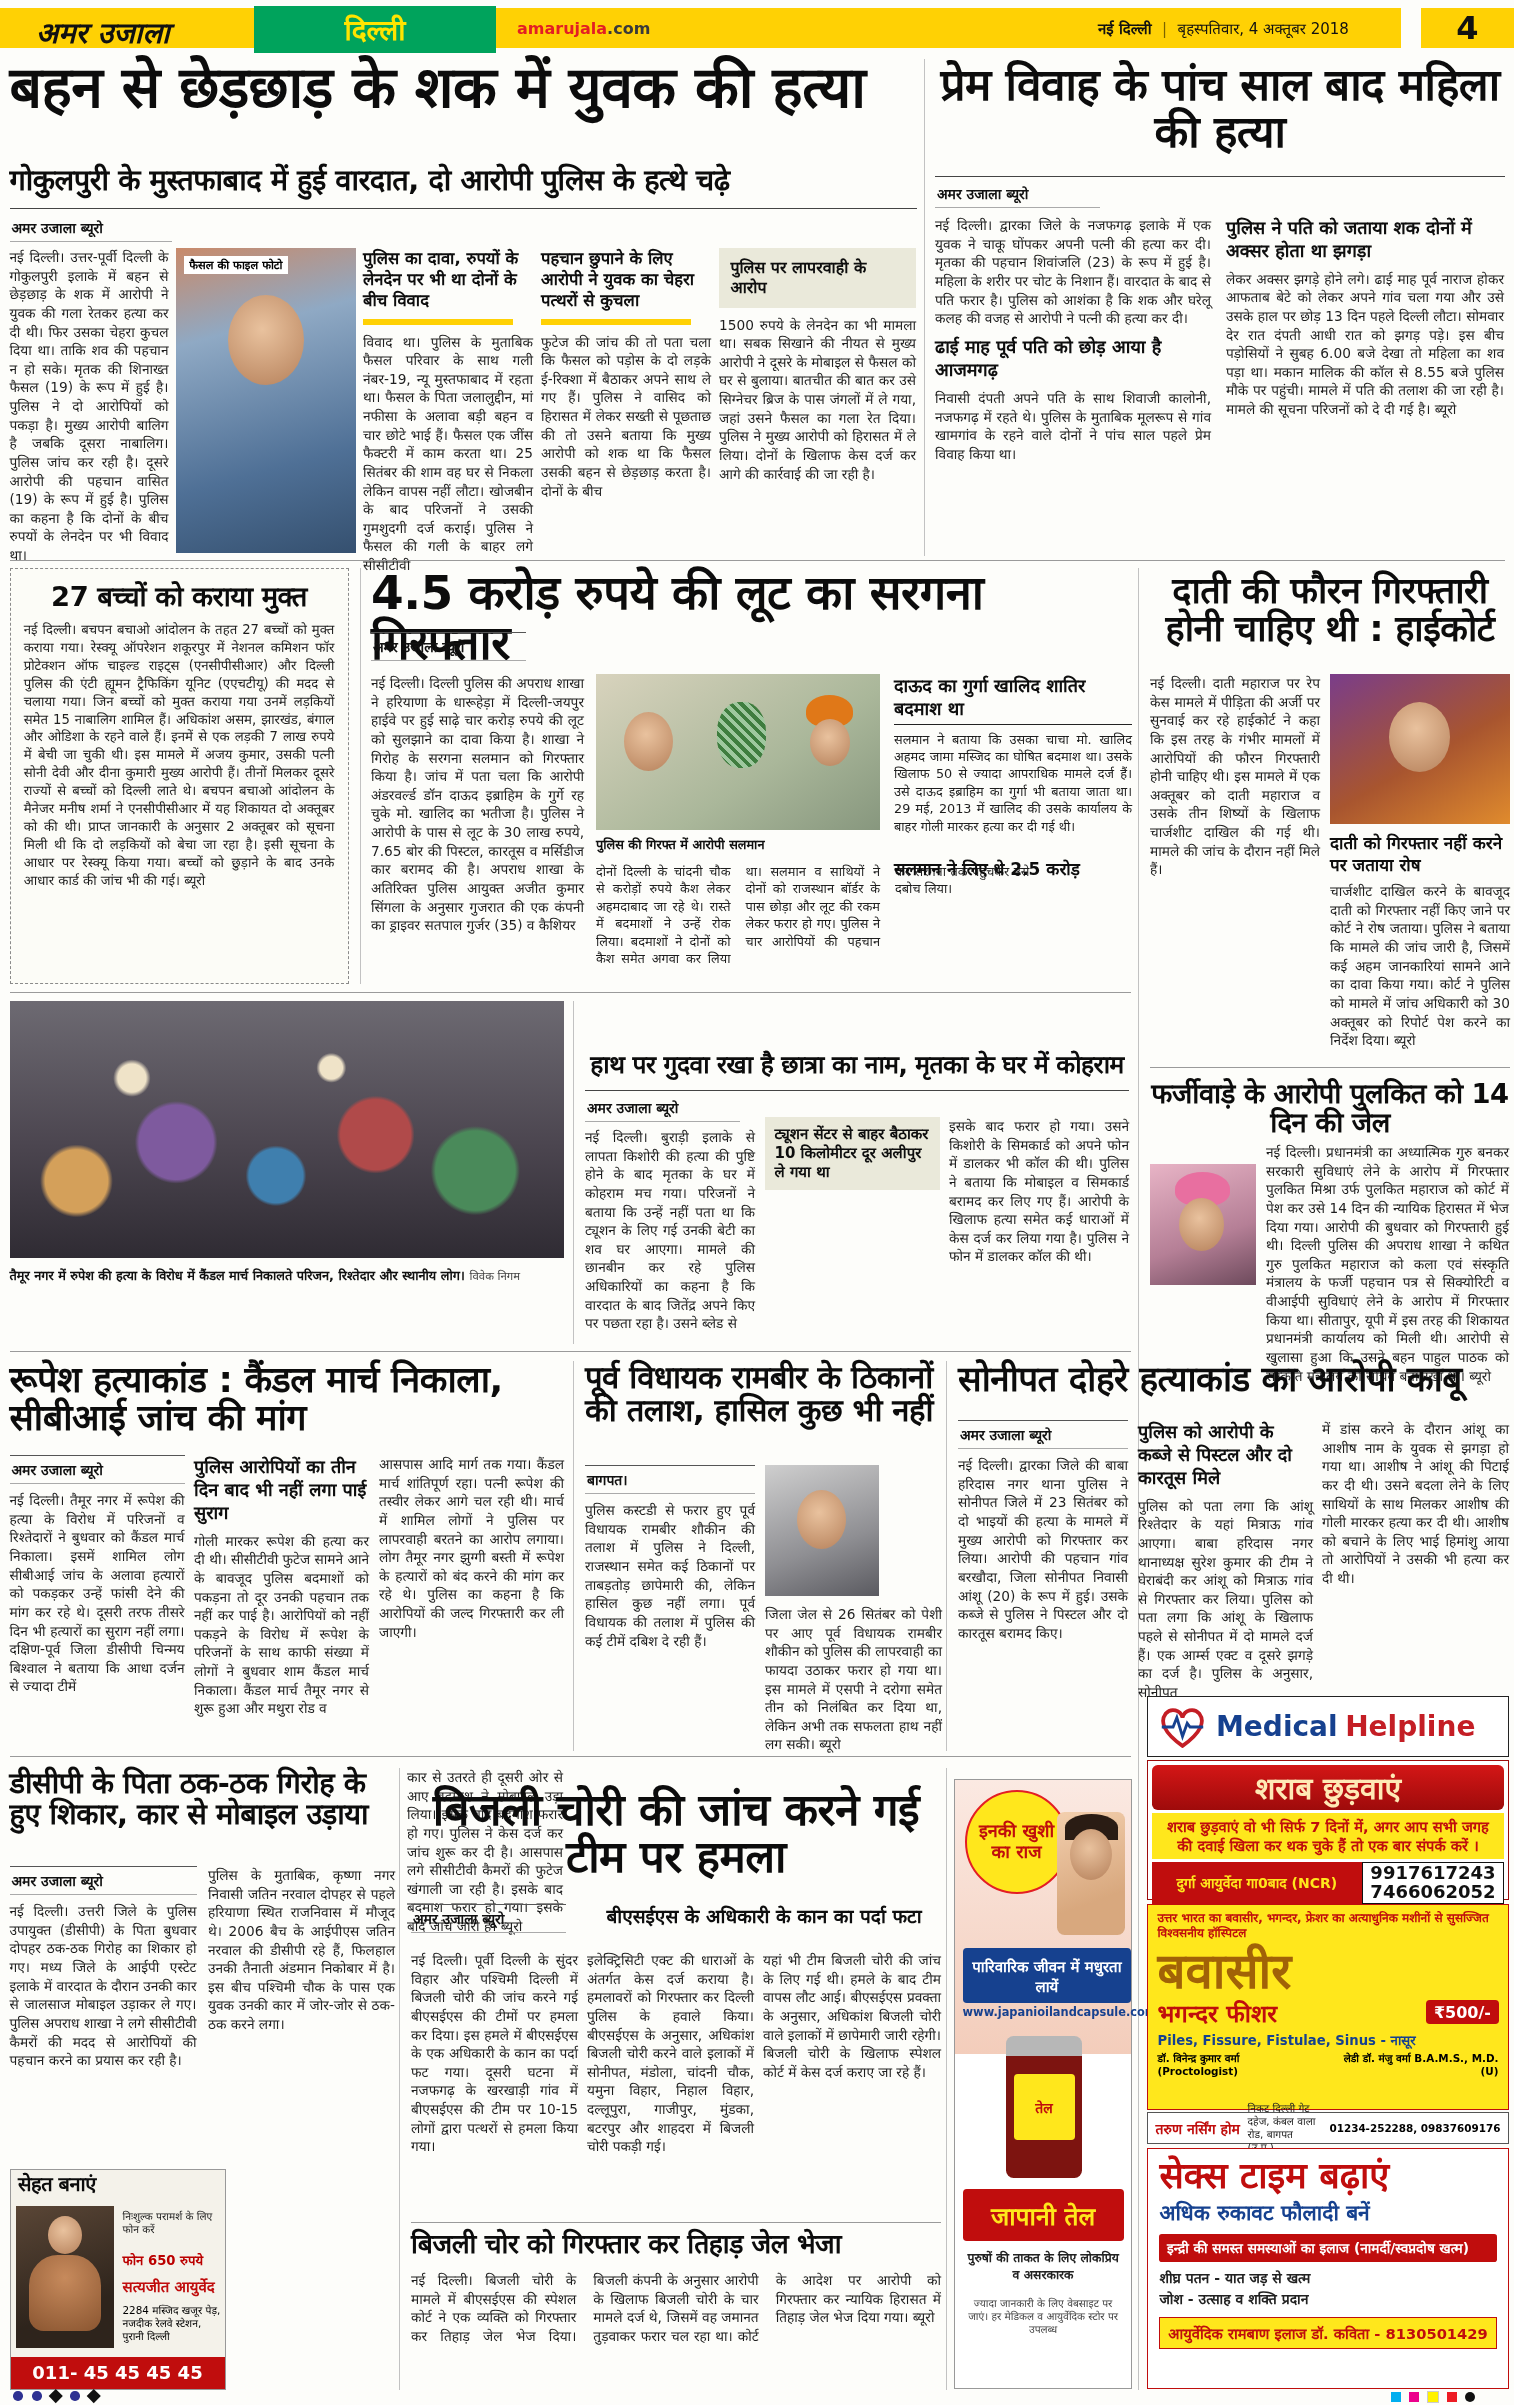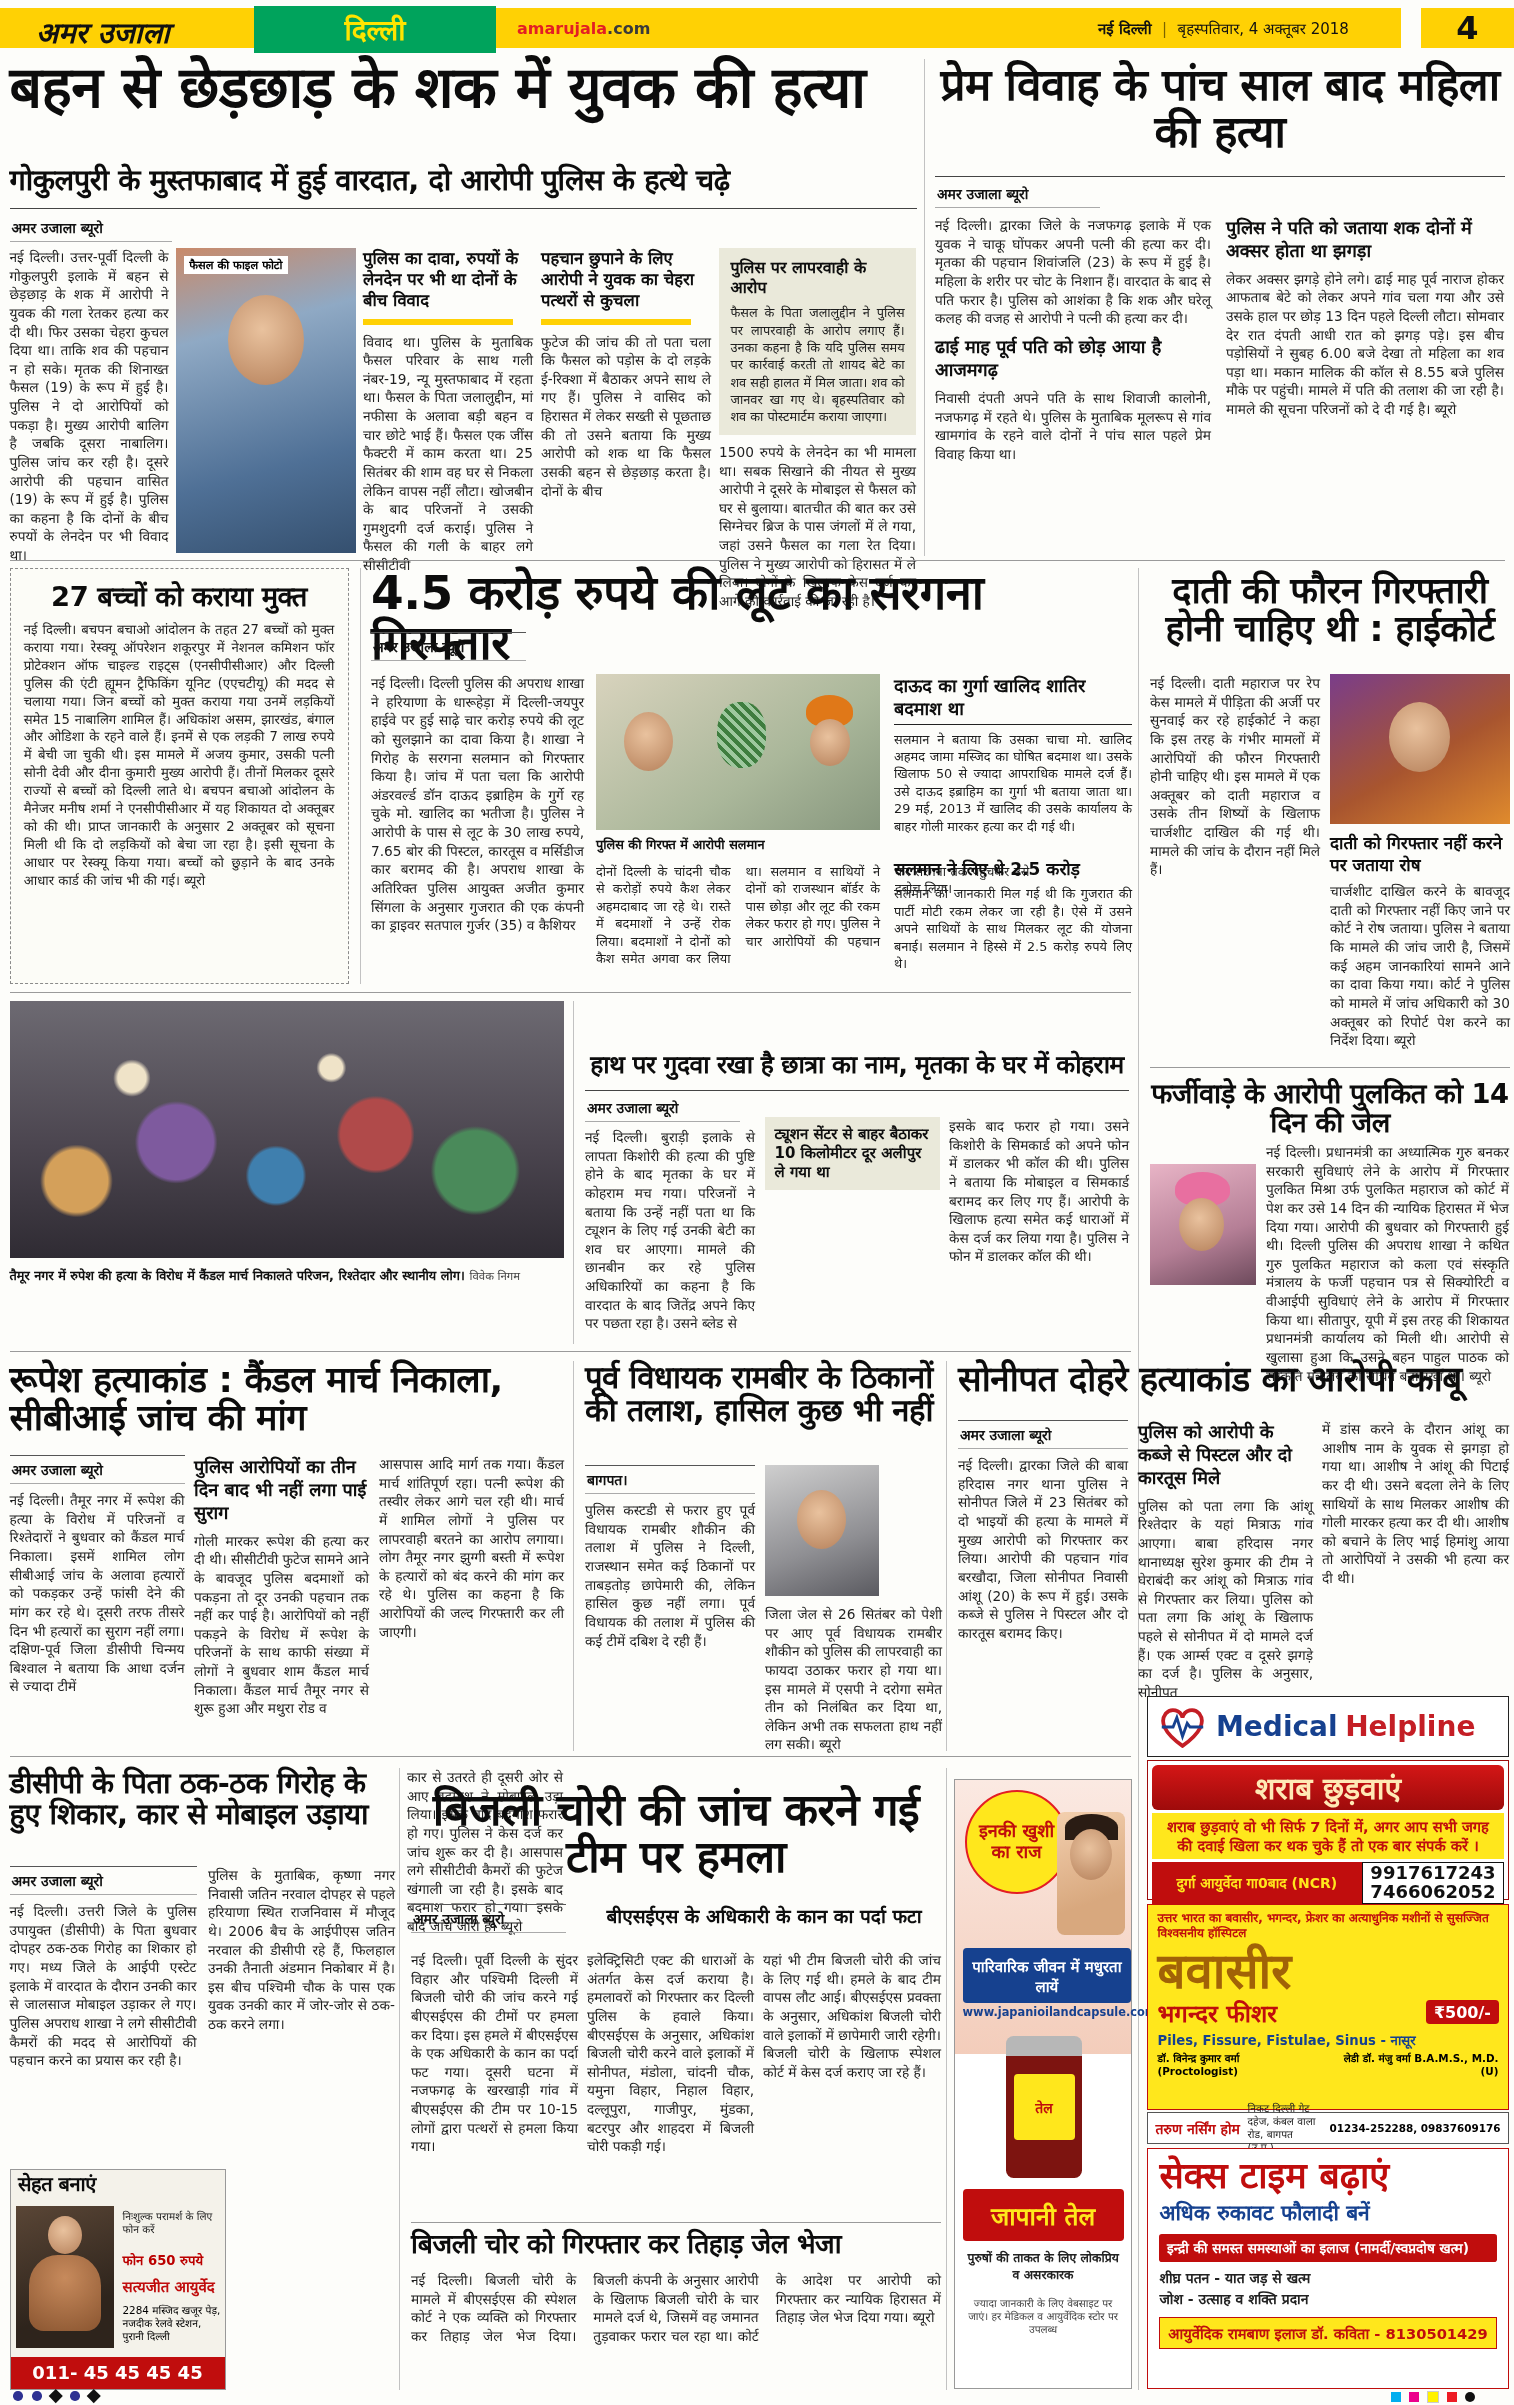--- a/index.html
+++ b/index.html
@@ -77,21 +77,20 @@
 
   <div class="abs" style="left:541px;top:248px;width:170px;">
     <div class="subbold">पहचान छुपाने के लिए आरोपी ने युवक का चेहरा पत्थरों से कुचला</div>
     <div class="yrule"></div>
     <div class="bt">फुटेज की जांच की तो पता चला कि फैसल को पड़ोस के दो लड़के ई-रिक्शा में बैठाकर अपने साथ ले गए हैं। पुलिस ने वासिद को हिरासत में लेकर सख्ती से पूछताछ की तो उसने बताया कि मुख्य आरोपी को शक था कि फैसल उसकी बहन से छेड़छाड़ करता है। दोनों के बीच</div>
   </div>
 
   <div class="abs" style="left:719px;top:248px;width:197px;">
     <div class="tint">
       <div class="subbold">पुलिस पर लापरवाही के आरोप</div>
-      <div class="bt" style="font-size:12.8px;margin-top:5.7px;">फैसल के पिता जलालुद्दीन ने पुलिस पर लापरवाही के आरोप लगाए हैं। उनका कहना है कि यदि पुलिस समय पर कार्रवाई करती तो शायद बेटे का शव सही हालत में मिल जाता। शव को जानवर खा गए थे। बृहस्पतिवार को शव का पोस्टमार्टम कराया जाएगा।</div>
     </div>
     <div class="bt" style="margin-top:7.6px;">1500 रुपये के लेनदेन का भी मामला था। सबक सिखाने की नीयत से मुख्य आरोपी ने दूसरे के मोबाइल से फैसल को घर से बुलाया। बातचीत की बात कर उसे सिग्नेचर ब्रिज के पास जंगलों में ले गया, जहां उसने फैसल का गला रेत दिया। पुलिस ने मुख्य आरोपी को हिरासत में ले लिया। दोनों के खिलाफ केस दर्ज कर आगे की कार्रवाई की जा रही है।</div>
   </div>
 
   <div class="vline" style="left:924px;top:59px;height:497px;"></div>
   <div class="abs hl center" style="left:935px;top:62px;width:570px;font-size:44px;">प्रेम विवाह के पांच साल बाद महिला की हत्या</div>
   <div class="hline" style="left:935px;top:176px;width:570px;background:#444;"></div>
   <div class="abs byline" style="left:935px;top:180px;width:161px;border-top:none;">अमर उजाला ब्यूरो</div>
   <div class="abs" style="left:935px;top:216px;width:276px;">
     <div class="bt">नई दिल्ली। द्वारका जिले के नजफगढ़ इलाके में एक युवक ने चाकू घोंपकर अपनी पत्नी की हत्या कर दी। मृतका की पहचान शिवांजलि (23) के रूप में हुई है। महिला के शरीर पर चोट के निशान हैं। वारदात के बाद से पति फरार है। पुलिस को आशंका है कि शक और घरेलू कलह की वजह से आरोपी ने पत्नी की हत्या कर दी।</div>
@@ -123,21 +122,20 @@
   </div>
   <div class="abs cap" style="left:596px;top:837px;width:284px;">पुलिस की गिरफ्त में आरोपी सलमान</div>
   <div class="abs bt" style="left:596px;top:863px;width:284px;height:121px;column-count:2;column-gap:15px;font-size:12.8px;">दोनों दिल्ली के चांदनी चौक से करोड़ों रुपये कैश लेकर अहमदाबाद जा रहे थे। रास्ते में बदमाशों ने उन्हें रोक लिया। बदमाशों ने दोनों को कैश समेत अगवा कर लिया था। सलमान व साथियों ने दोनों को राजस्थान बॉर्डर के पास छोड़ा और लूट की रकम लेकर फरार हो गए। पुलिस ने चार आरोपियों की पहचान कर सरगना तक पहुंचकर उसे दबोच लिया।</div>
 
   <div class="abs" style="left:894px;top:674px;width:238px;">
     <div class="subbold" style="font-size:18px;border-bottom:1.9px solid #222;padding-bottom:3.8px;">दाऊद का गुर्गा खालिद शातिर बदमाश था</div>
     <div class="bt" style="font-size:12.8px;margin-top:5.7px;">सलमान ने बताया कि उसका चाचा मो. खालिद अहमद जामा मस्जिद का घोषित बदमाश था। उसके खिलाफ 50 से ज्यादा आपराधिक मामले दर्ज हैं। उसे दाऊद इब्राहिम का गुर्गा भी बताया जाता था। 29 मई, 2013 में खालिद की उसके कार्यालय के बाहर गोली मारकर हत्या कर दी गई थी।</div>
   </div>
   <div class="abs" style="left:894px;top:859px;width:238px;">
     <div class="subbold" style="font-size:17px;">सलमान ने लिए थे 2.5 करोड़</div>
-    <div class="bt" style="font-size:12.8px;margin-top:4.7px;">सलमान को जानकारी मिल गई थी कि गुजरात की पार्टी मोटी रकम लेकर जा रही है। ऐसे में उसने अपने साथियों के साथ मिलकर लूट की योजना बनाई। सलमान ने हिस्से में 2.5 करोड़ रुपये लिए थे।</div>
   </div>
 
   <div class="vline" style="left:1138px;top:568px;height:1822px;"></div>
   <div class="abs hl center" style="left:1150px;top:572px;width:360px;font-size:36px;">दाती की फौरन गिरफ्तारी होनी चाहिए थी : हाईकोर्ट</div>
   <div class="abs bt" style="left:1150px;top:674px;width:170px;height:388px;">नई दिल्ली। दाती महाराज पर रेप केस मामले में पीड़िता की अर्जी पर सुनवाई कर रहे हाईकोर्ट ने कहा कि इस तरह के गंभीर मामलों में आरोपियों की फौरन गिरफ्तारी होनी चाहिए थी। इस मामले में एक अक्तूबर को दाती महाराज व उसके तीन शिष्यों के खिलाफ चार्जशीट दाखिल की गई थी। मामले की जांच के दौरान नहीं मिले हैं।</div>
   <div class="photo" style="left:1330px;top:674px;width:180px;height:150px;background:linear-gradient(150deg,#7a3d8a,#a8552f 55%,#e08b2d);">
     <div class="face" style="left:59px;top:28px;width:61px;height:70px;"></div>
   </div>
   <div class="abs" style="left:1330px;top:833px;width:180px;">
     <div class="subbold" style="font-size:17px;margin-bottom:5.7px;">दाती को गिरफ्तार नहीं करने पर जताया रोष</div>

